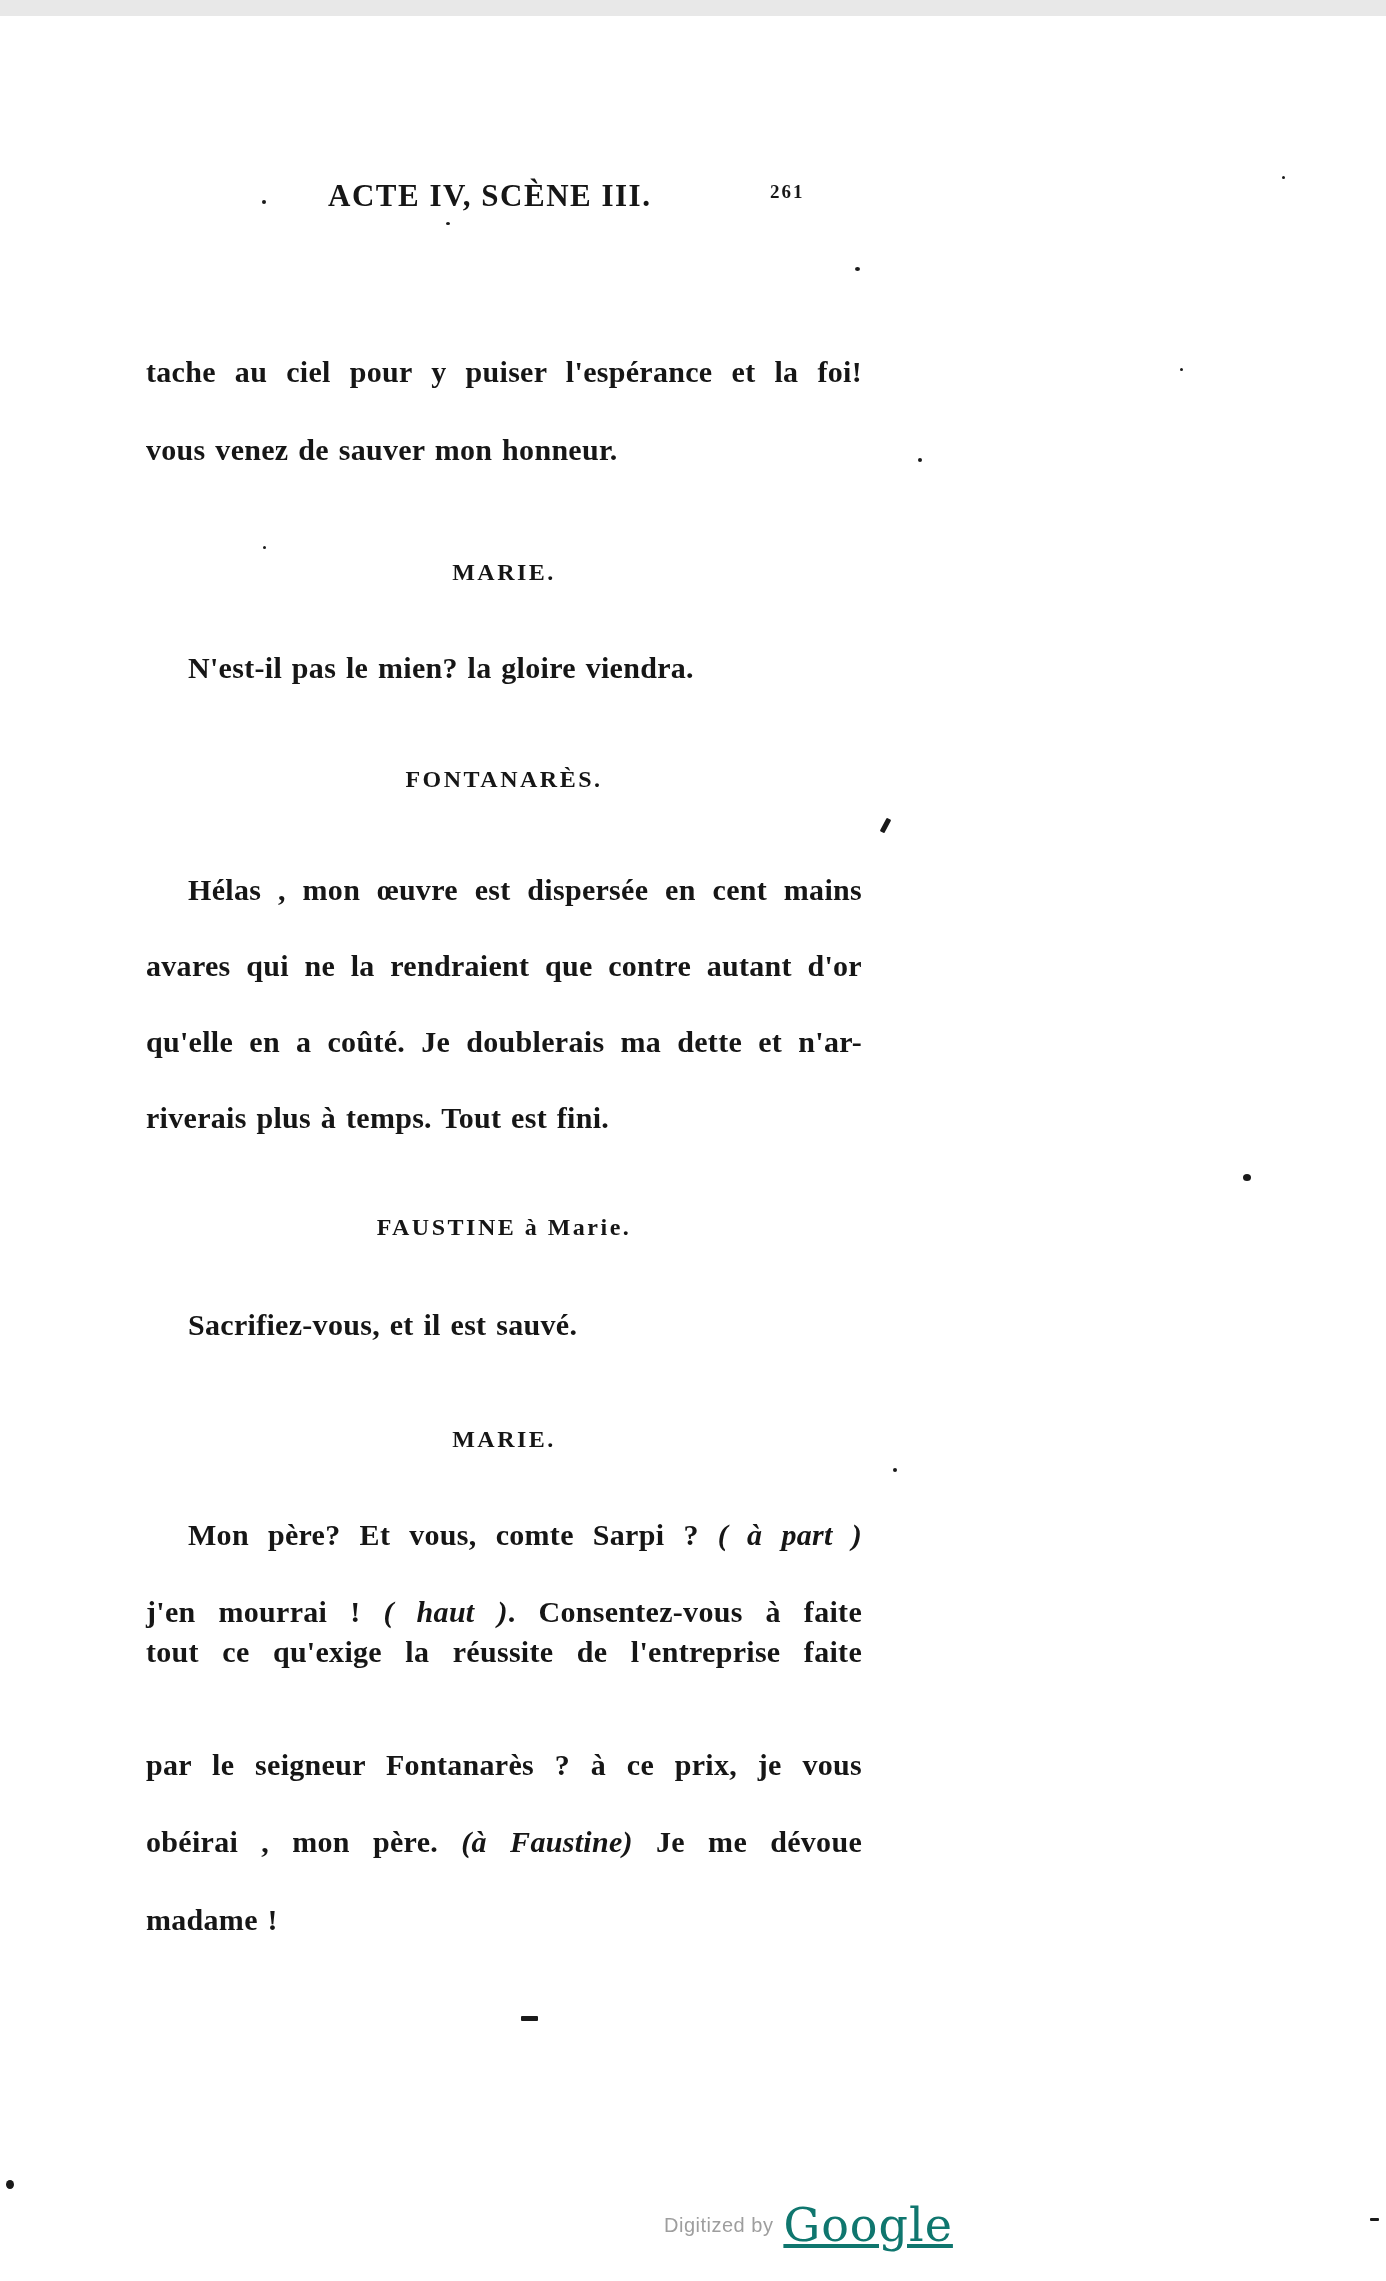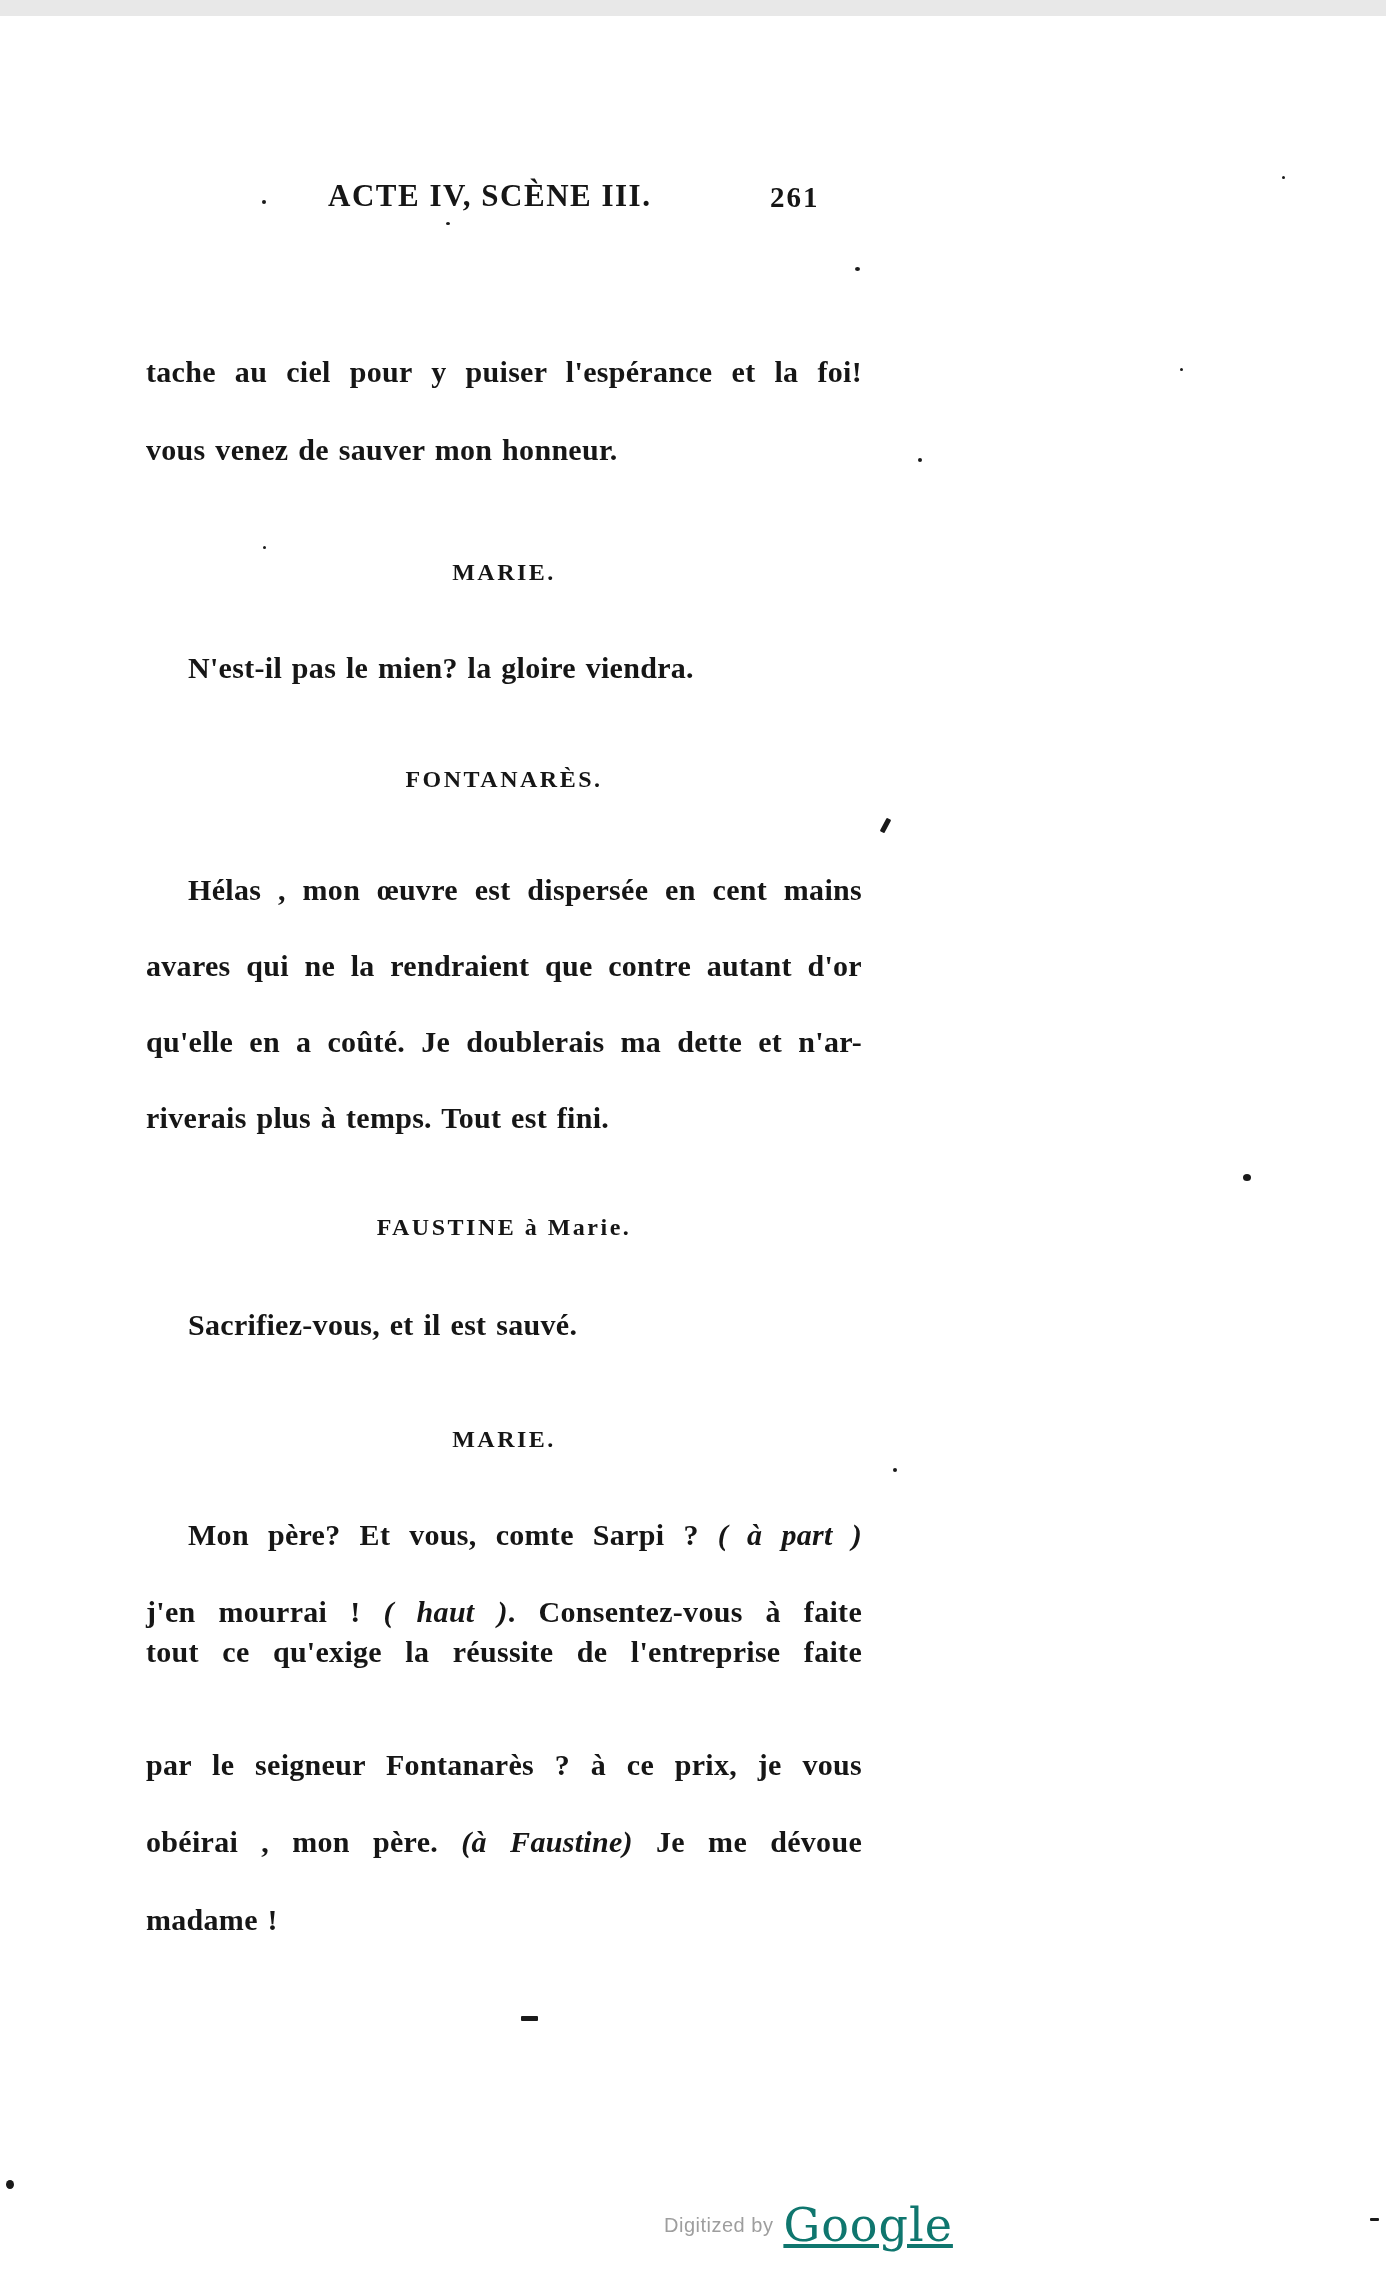--- a/index.html
+++ b/index.html
@@ -12,21 +12,21 @@
     font-family:"Liberation Serif","DejaVu Serif",serif;
     color:#161616;
   }
   .header-title {
     position:absolute; left:328px; top:162px;
     font-size:31px; font-weight:bold; letter-spacing:1.5px;
     white-space:nowrap;
   }
   .page-number {
     position:absolute; left:770px; top:165px;
-    font-size:29px; font-weight:bold; letter-spacing:2px;
+    font-size:19px; font-weight:bold; letter-spacing:2px;
   }
   .line {
     position:absolute; left:146px; width:716px;
     box-sizing:border-box;
     font-size:30px; line-height:1.35; font-weight:bold;
     letter-spacing:0.3px; word-spacing:2px;
     text-align:justify; text-align-last:justify; -moz-text-align-last:justify;
     white-space:normal;
   }
   .line.last { text-align:left; text-align-last:left; -moz-text-align-last:left; }

